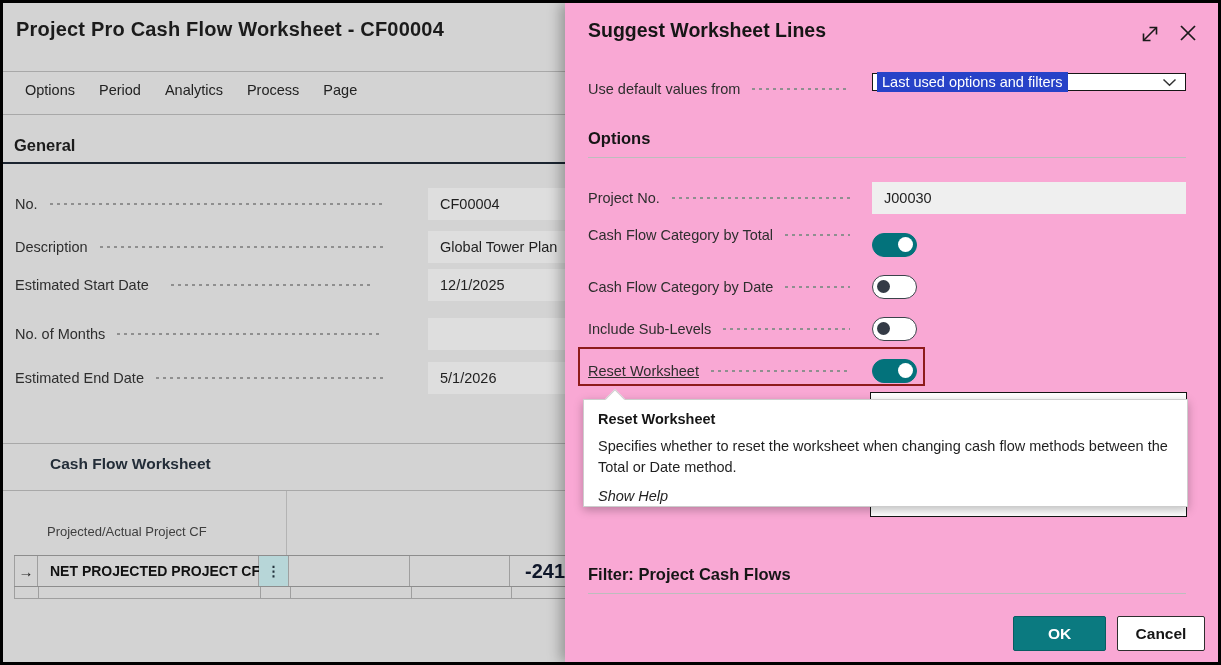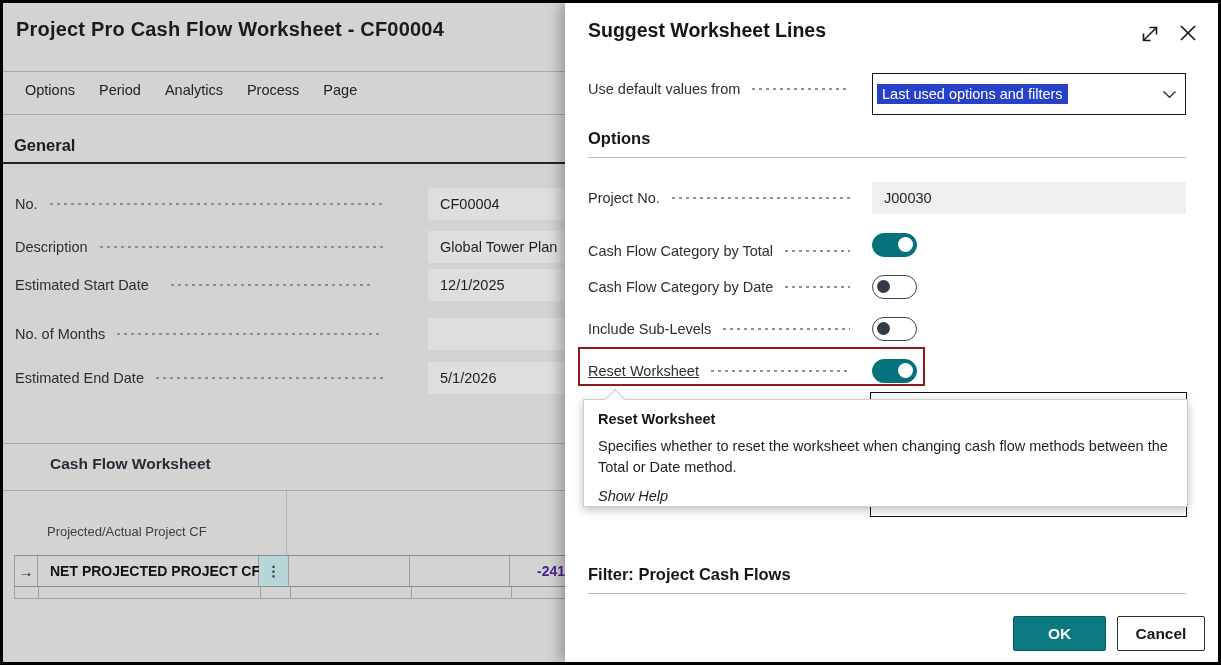--- a/index.html
+++ b/index.html
@@ -28,45 +28,45 @@
   .cfw-head { position: absolute; left: 11px; top: 452px; font-size: 15.5px; font-weight: 700; color: #232d38; margin-left: 36px; }
   .colhdr-divider { position: absolute; left: 283px; top: 488px; width: 1px; height: 64px; background: #b3b3b3; }
   .col-header { position: absolute; left: 44px; top: 521px; font-size: 13px; color: #3e3e3e; }
   .grid-row { position: absolute; left: 11px; top: 552px; height: 32px; display: flex; border-top: 1px solid #8d8d8d; border-bottom: 1px solid #8d8d8d; }
   .grid-row-thin { position: absolute; left: 11px; top: 584px; height: 12px; display: flex; border-bottom: 1px solid #9f9f9f; }
   .cell { height: 100%; border-right: 1px solid #9f9f9f; }
   .cell-arrow { width: 24px; border-left: 1px solid #9f9f9f; display: flex; align-items: center; justify-content: center; font-size: 15px; color: #222; }
   .cell-name { width: 221px; display: flex; align-items: center; padding-left: 12px; font-size: 14px; font-weight: 700; color: #111; white-space: nowrap; }
   .cell-ellipsis { width: 30px; background: #b7d6d8; display: flex; align-items: center; justify-content: center; font-size: 14px; font-weight: 700; color: #23323c; cursor: pointer; }
   .cell-a { width: 121px; } .cell-b { width: 100px; }
-  .cell-amount { width: 55px; display: flex; align-items: center; justify-content: flex-end; font-size: 14px; font-weight: 700; color: #4c1d95; border-right: none; }
+  .cell-amount { width: 55px; display: flex; align-items: center; justify-content: flex-end; font-size: 20px; font-weight: 700; color: #0f172a; border-right: none; }
   .t-arrow { width: 25px; border-left: 1px solid #9f9f9f; border-right: 1px solid #9f9f9f; }
   .t-name { width: 222px; border-right: 1px solid #9f9f9f; }
   .t-ell { width: 30px; border-right: 1px solid #9f9f9f; }
   .t-a { width: 121px; border-right: 1px solid #9f9f9f; }
   .t-b { width: 100px; border-right: 1px solid #9f9f9f; }
   .t-c { width: 55px; }
   
-  .dialog { position: absolute; left: 562px; top: 0; width: 653px; height: 659px; background: #ffffff; box-shadow: -5px 0 12px rgba(0,0,0,.28); padding-left: 44px; }
+  .dialog { position: absolute; left: 562px; top: 0; width: 653px; height: 659px; background: #f9a8d4; box-shadow: -5px 0 12px rgba(0,0,0,.28); padding-left: 44px; }
   .dlg-title { position: absolute; left: 23px; top: 16px; font-size: 19.5px; font-weight: 700; color: #161616; white-space: nowrap; }
   .icon-btn { position: absolute; width: 26px; height: 26px; display: flex; align-items: center; justify-content: center; cursor: pointer; }
   .expand-btn { left: 572px; top: 18px; } .close-btn { left: 610px; top: 17px; }
   .labeldots { position: absolute; left: 23px; width: 272px; height: 32px; display: flex; align-items: center; }
   .dlg-label { font-size: 14.5px; color: #2e2e2e; white-space: nowrap; }
   .row-default { top: 70px; }
-  .dropdown { position: absolute; left: 307px; top: 70px; width: 314px; height: 42px; background: #fff; border: 1.5px solid #161616; display: flex; align-items: center; padding: 0 8px 0 4px; cursor: pointer; }
+  .dropdown { position: absolute; left: 307px; top: 70px; width: 314px; height: 18px; background: #fff; border: 1.5px solid #161616; display: flex; align-items: center; padding: 0 8px 0 4px; cursor: pointer; }
   .dd-selected { background: #2742c8; color: #fff; font-size: 14.5px; padding: 2px 5px; white-space: nowrap; }
   .dd-chevron { margin-left: auto; display: flex; }
   .sec-head { position: absolute; left: 23px; font-size: 16.5px; font-weight: 700; color: #161616; white-space: nowrap; }
   .options-head { top: 126px; text-align: right; } .filter-head { top: 562px; }
   .hr { position: absolute; left: 23px; width: 598px; height: 1px; background: #bdbdbd; }
   .hr1 { top: 154px; } .hr2 { top: 590px; }
   .row-project { top: 179px; }
   .value-box { position: absolute; left: 307px; top: 179px; width: 314px; height: 32px; background: #efefef; line-height: 32px; padding-left: 12px; font-size: 14.5px; color: #1f1f1f; }
-  .toggle-row0 { top: 232px; } .toggle-row1 { top: 268px; } .toggle-row2 { top: 310px; } .toggle-row3 { top: 352px; }
+  .toggle-row0 { top: 216px; } .toggle-row1 { top: 268px; } .toggle-row2 { top: 310px; } .toggle-row3 { top: 352px; }
   .toggle { position: absolute; left: 307px; width: 45px; height: 24px; border-radius: 13px; cursor: pointer; }
   .tg0 { top: 230px; } .tg1 { top: 272px; } .tg2 { top: 314px; } .tg3 { top: 356px; }
   .toggle.on { background: #03727b; border: 1.5px solid #03727b; }
   .toggle.on::after { content: ""; position: absolute; right: 3px; top: 3px; width: 15px; height: 15px; border-radius: 50%; background: #fff; }
   .toggle.off { background: #fff; border: 1.5px solid #3c434b; }
   .toggle.off::after { content: ""; position: absolute; left: 4px; top: 4px; width: 13px; height: 13px; border-radius: 50%; background: #343b46; }
   .reset-label { text-decoration: underline; }
   .red-box { position: absolute; left: 13px; top: 344px; width: 347px; height: 39px; border: 2.5px solid #8e1b1b; pointer-events: none; z-index: 3; }
   .black-box { position: absolute; left: 305px; top: 389px; width: 317px; height: 125px; border: 1.5px solid #141414; background: #fff; z-index: 1; }
   .tooltip { position: absolute; left: 18px; top: 396px; width: 605px; height: 108px; background: #fff; border: 1px solid #cdcdcd; box-shadow: 0 3px 9px rgba(0,0,0,.26); z-index: 5; padding: 11px 14px; }

